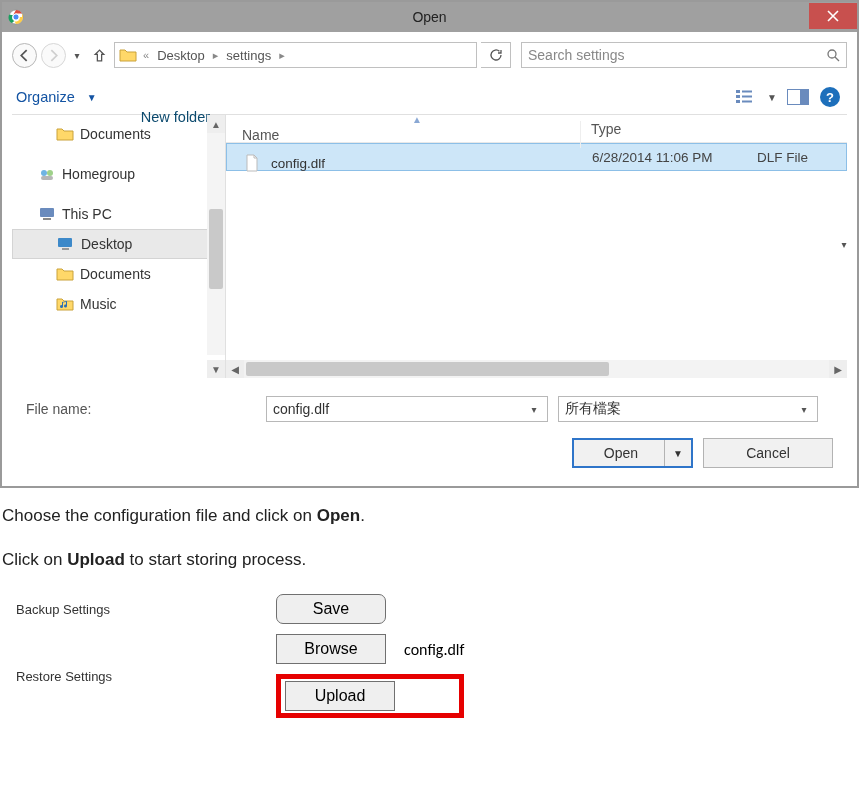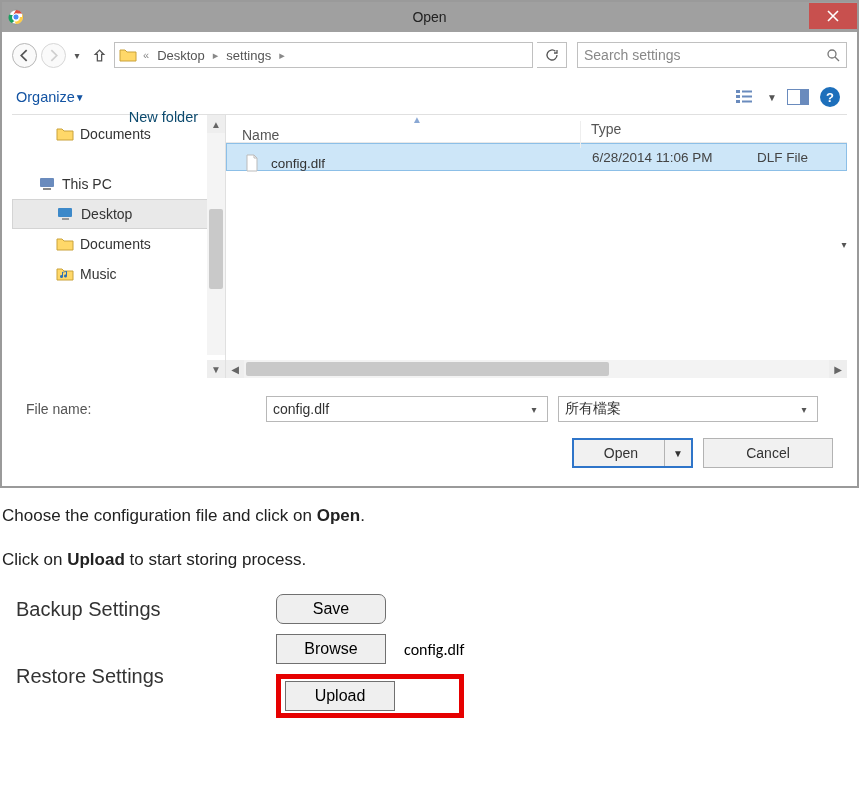--- a/index.html
+++ b/index.html
@@ -41,31 +41,31 @@
   }
   .path-box .folder-ico { width: 18px; height: 18px; }
   .path-box .sep { color: #888; font-size: 11px; padding: 0 4px; }
   .path-box .sep.first { padding: 0 4px 0 2px; }
   .path-end { flex: 1; }
   .path-refresh {
     width: 30px; height: 26px; border: 1px solid #c0c0c0; border-left: none;
     display: flex; align-items: center; justify-content: center; color: #666;
   }
   .search-box {
-    width: 270px; height: 26px; border: 1px solid #c0c0c0; display: flex; align-items: center;
+    width: 326px; height: 26px; border: 1px solid #c0c0c0; display: flex; align-items: center;
     padding: 0 6px; color: #888; font-size: 14px; margin-left: 6px;
   }
   .search-box span:first-child { flex: 1; }
 
   
   .toolbar {
     display: flex; align-items: center; height: 42px; padding: 8px 4px 0 4px;
     font-size: 14.5px;
   }
-  .toolbar .organize { color: #1454a3; display: flex; align-items: center; gap: 0; }
+  .toolbar .organize { color: #1454a3; display: flex; align-items: center; gap: 12px; }
   .toolbar .new-folder { color: #0c4a6e; margin-left: 44px; margin-top: 40px; }
   .toolbar .tool-spacer { flex: 1; }
   .toolbar .tool-ico { width: 26px; height: 22px; display: flex; align-items: center; justify-content: center; color: #555; margin-left: 6px; }
   .help-circle {
     width: 20px; height: 20px; border-radius: 50%; background: #1d6fbb; color: #fff;
     display: flex; align-items: center; justify-content: center; font-size: 13px; font-weight: bold;
   }
 
   
   .split { display: flex; border-top: 1px solid #e0e0e0; height: 264px; }
@@ -150,21 +150,21 @@
   }
 
   
   .instructions { font-size: 17px; color: #222; padding: 0 2px; }
   .instructions p { margin: 6px 0 24px 0; }
   .instructions b { font-weight: 600; }
 
   
   .settings { padding: 0 16px; }
   .settings-row { display: flex; align-items: center; margin: 10px 0; }
-  .settings-row .label { width: 260px; font-size: 20px; color: #333; }
+  .settings-row .label { width: 260px; font-size: 13px; color: #333; }
   .flat-btn {
     border: 1px solid #707070; background: #efefef; border-radius: 7px;
     width: 110px; height: 30px; font-size: 16px; display: flex; align-items: center; justify-content: center;
     font-family: Calibri, sans-serif;
   }
   .flat-btn.square { border-radius: 0; }
   .hl-red { border: 5px solid #e60000; padding: 2px 4px; display: inline-flex; }
   .file-label { margin-left: 18px; font-size: 16px; font-family: Calibri, sans-serif; }
   .multi-stack { display: flex; flex-direction: column; gap: 10px; }
 
@@ -288,20 +288,30 @@
         <div style="padding-top:4px;">
           <div class="tree-row sub">
             <span class="folder-ico">
                 <svg viewBox="0 0 18 18">
                   <path d="M1 4h5l2 2h9v9H1z" fill="#ffd869" stroke="#caa23a"></path>
                 </svg>
               </span>
             <span>Documents</span>
           </div>
           <div class="tree-row gap"></div>
+          <div class="tree-row">
+            <span class="folder-ico">
+                <svg viewBox="0 0 18 18">
+                  <circle cx="6" cy="8" r="3" fill="#6fb4e3"></circle>
+                  <circle cx="12" cy="8" r="3" fill="#9fd18a"></circle>
+                  <rect x="3" y="11" width="12" height="4" rx="2" fill="#b6b6b6"></rect>
+                </svg>
+              </span>
+            <span>Homegroup</span>
+          </div>
           <div class="tree-row gap"></div>
           <div class="tree-row">
             <span class="folder-ico">
                 <svg viewBox="0 0 18 18">
                   <rect x="2" y="3" width="14" height="9" rx="1" fill="#6a8bbd"></rect>
                   <rect x="5" y="13" width="8" height="2" fill="#888"></rect>
                 </svg>
               </span>
             <span>This PC</span>
           </div>

